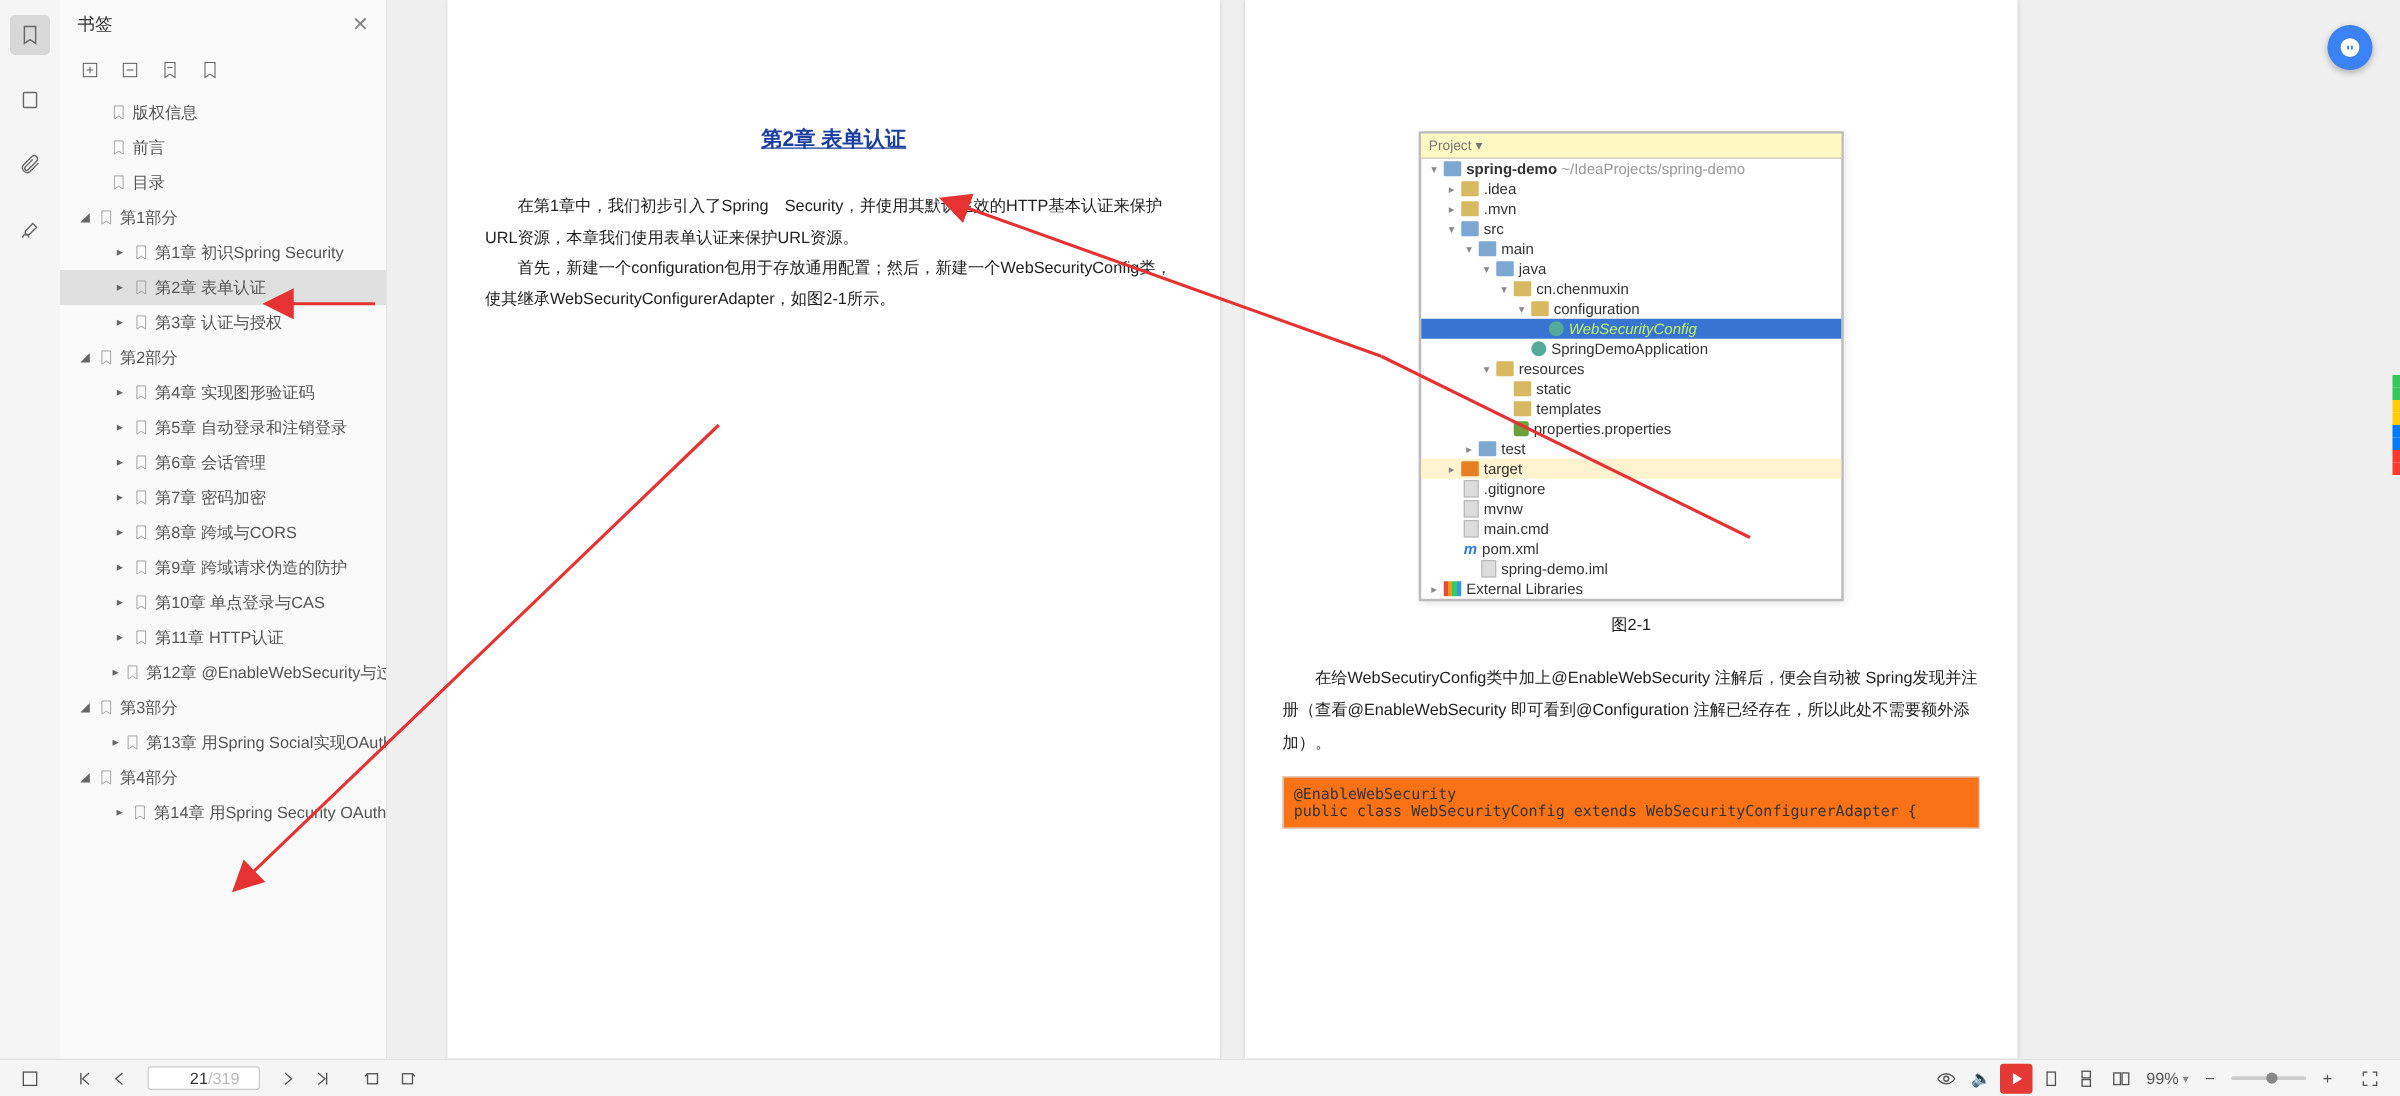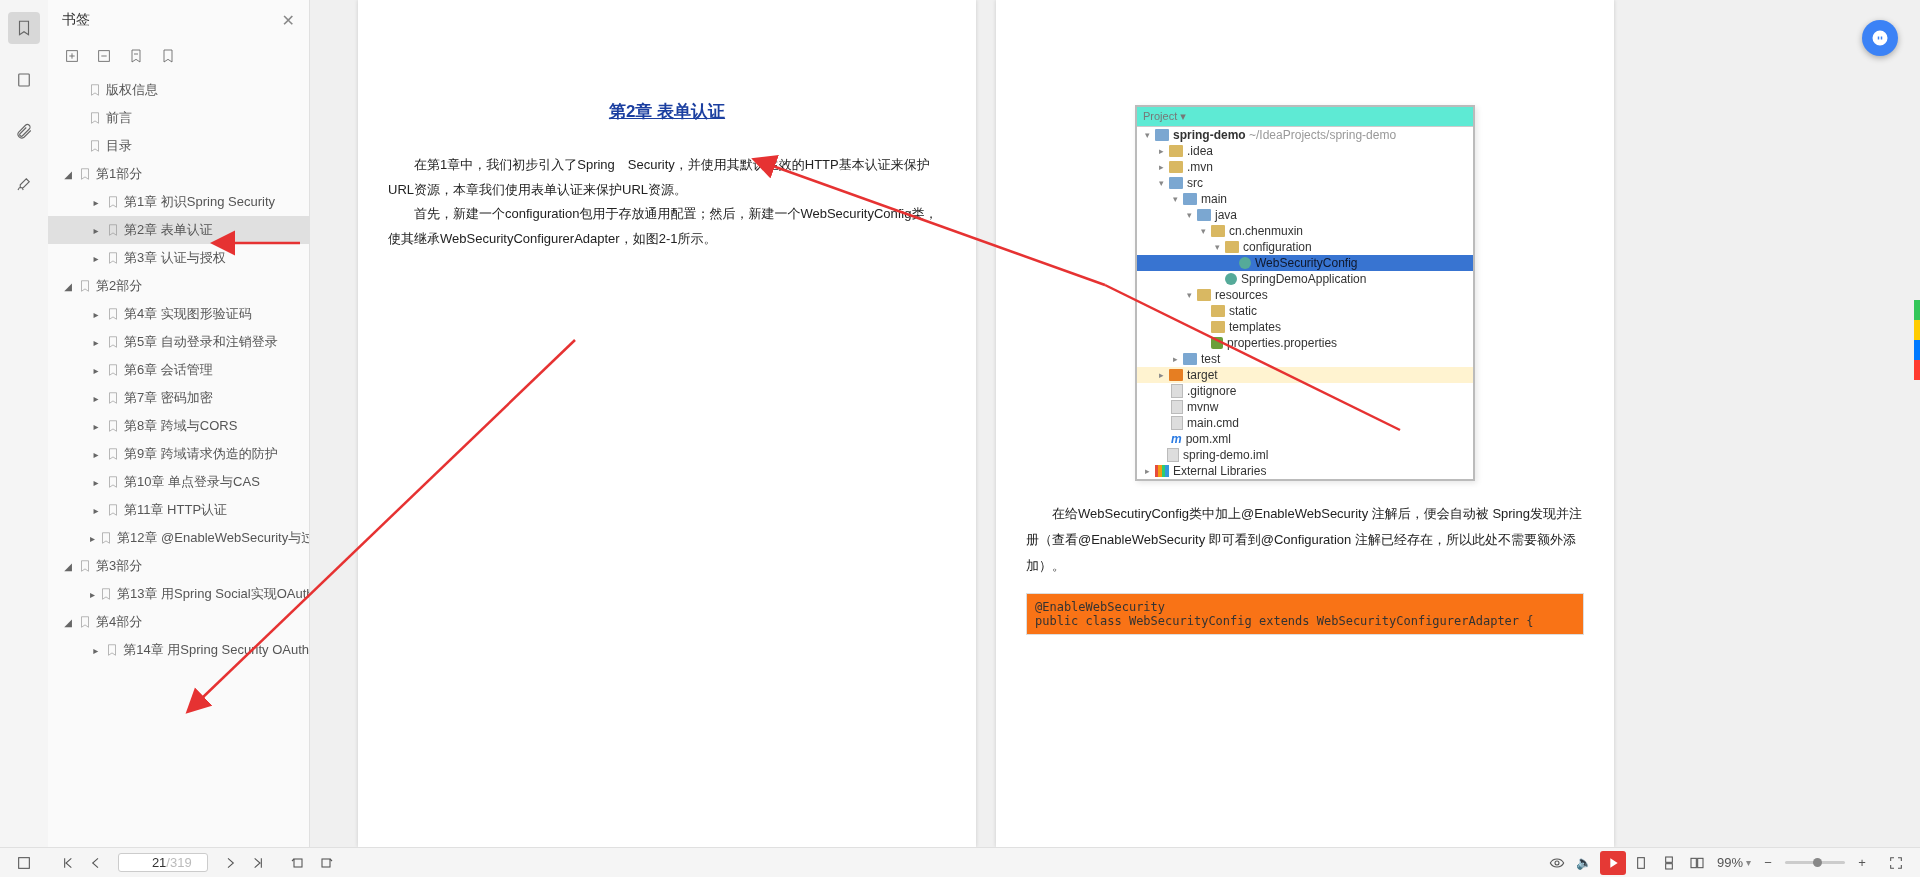--- a/index.html
+++ b/index.html
@@ -29,27 +29,27 @@
 
     
     .doc-area { position: absolute; left: 310px; top: 0; right: 0; height: 847px; background: #f0f0f0; overflow: hidden; }
     .page { position: absolute; left: 48px; top: 0; width: 618px; height: 847px; background: #fff; box-shadow: 0 0 4px rgba(0,0,0,0.15); padding: 100px 30px 30px; }
     .page h2 { text-align: center; font-size: 17px; color: #1b3fa0; text-decoration: underline; font-weight: bold; margin-bottom: 30px; }
     .page p { font-size: 13px; line-height: 1.9; text-indent: 2em; color: #222; }
     .page h3 { text-align: center; font-size: 14px; color: #1b3fa0; text-decoration: underline; margin: 20px 0 18px; }
 
     .page2 { position: absolute; left: 686px; top: 0; width: 618px; height: 847px; background: #fff; box-shadow: 0 0 4px rgba(0,0,0,0.15); padding: 30px 30px; overflow: hidden; }
     .ide-shot { width: 340px; margin: 75px auto 10px; border: 2px solid #bbb; background: #fff; font-family: Arial, sans-serif; font-size: 12px; color: #333; box-shadow: 2px 2px 6px rgba(0,0,0,0.1); }
-    .ide-top { background: #5eead4; padding: 3px 6px; font-size: 11px; color: #777; border-bottom: 1px solid #ccc; }
+    .ide-top { background: #fef9c3; padding: 3px 6px; font-size: 11px; color: #777; border-bottom: 1px solid #ccc; }
     .ide-row { padding: 1px 0 1px 6px; display: flex; align-items: center; }
     .ide-caret { display: inline-block; width: 10px; font-size: 9px; color: #888; }
     .ide-folder { width: 14px; height: 12px; background: #d9b862; display: inline-block; margin-right: 4px; border-radius: 1px; }
     .ide-folder.blue { background: #7ba7d1; }
     .ide-file { width: 12px; height: 14px; background: #ddd; display: inline-block; margin-right: 4px; border: 1px solid #bbb; }
-    .ide-sel { background: #3874d1; color: #0f172a; }
+    .ide-sel { background: #3874d1; color: #bef264; font-style: italic; }
     .ide-target { background: #fff3d0; }
     .fig-label { text-align: center; font-size: 13px; margin-top: 8px; color: #222; }
     .page2-text { font-size: 13px; line-height: 2.0; text-indent: 2em; color: #222; margin-top: 20px; }
     .code-block { margin-top: 14px; background: #f97316; border: 1px solid #ddd; padding: 6px 8px; font-family: Consolas, monospace; font-size: 12px; color: #333; white-space: pre-wrap; }
 
     
     .arrows { position: absolute; left: 0; top: 0; width: 1920px; height: 847px; pointer-events: none; z-index: 50; }
 
     
     .footer { position: absolute; left: 0; bottom: 0; width: 1920px; height: 30px; background: #f5f5f5; border-top: 1px solid #e0e0e0; display: flex; align-items: center; padding: 0 10px; font-size: 13px; color: #555; }
@@ -367,30 +367,31 @@
           <span>mvnw</span>
         </div>
       <div class="ide-row" style="padding-left:34px">
           <span class="ide-file"></span>
           <span>main.cmd</span>
         </div>
       <div class="ide-row" style="padding-left:34px">
           <span style="color:#2a7ae2;font-weight:bold;font-style:italic;margin-right:4px">m</span>
           <span>pom.xml</span>
         </div>
-      <div class="ide-row" style="padding-left:30px">
+      <div class="ide-row" style="padding-left:48px">
           <span class="ide-file"></span>
           <span>spring-demo.iml</span>
         </div>
       <div class="ide-row" style="padding-left:8px">
           <span class="ide-caret">▸</span>
           <span style="display:inline-block;width:14px;height:12px;margin-right:4px;background:linear-gradient(90deg,#e74c3c 0 25%,#f39c12 25% 50%,#2ecc71 50% 75%,#3498db 75%)"></span>
           <span>External Libraries</span>
         </div>
     </div>
+    <div class="fig-label">图2-1</div>
     <p class="page2-text">在给WebSecutiryConfig类中加上@EnableWebSecurity 注解后，便会自动被 Spring发现并注册（查看@EnableWebSecurity 即可看到@Configuration 注解已经存在，所以此处不需要额外添加）。</p>
     <div class="code-block"><span>@EnableWebSecurity</span>
 <span>public class WebSecurityConfig extends WebSecurityConfigurerAdapter {</span></div>
   </div>
 </div>
 
 <svg class="arrows">
   <defs>
     <marker id="ah" markerWidth="12" markerHeight="12" refX="2" refY="5" orient="auto">
       <path d="M0,0 L10,5 L0,10 Z" fill="#e63232"></path>

